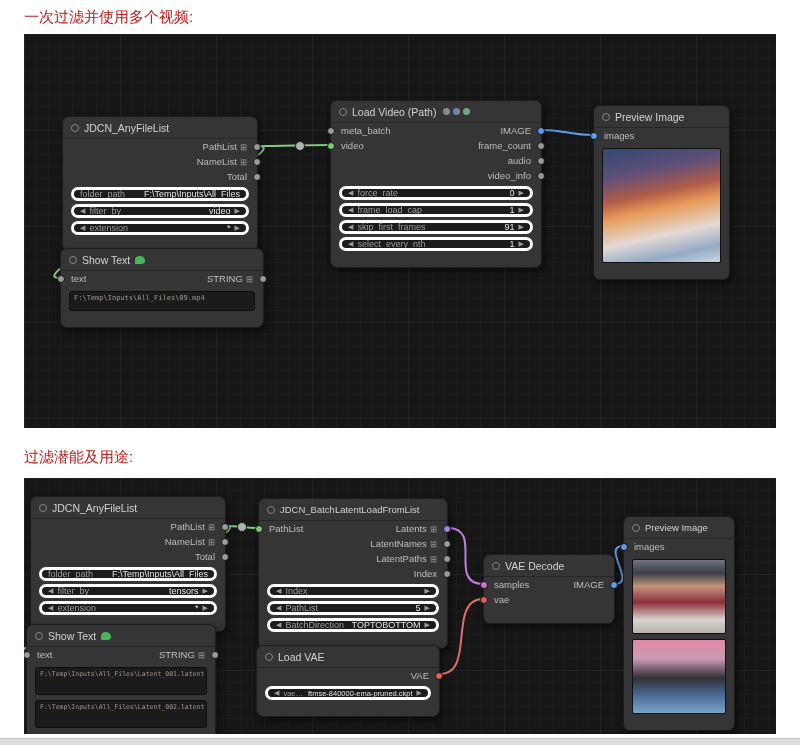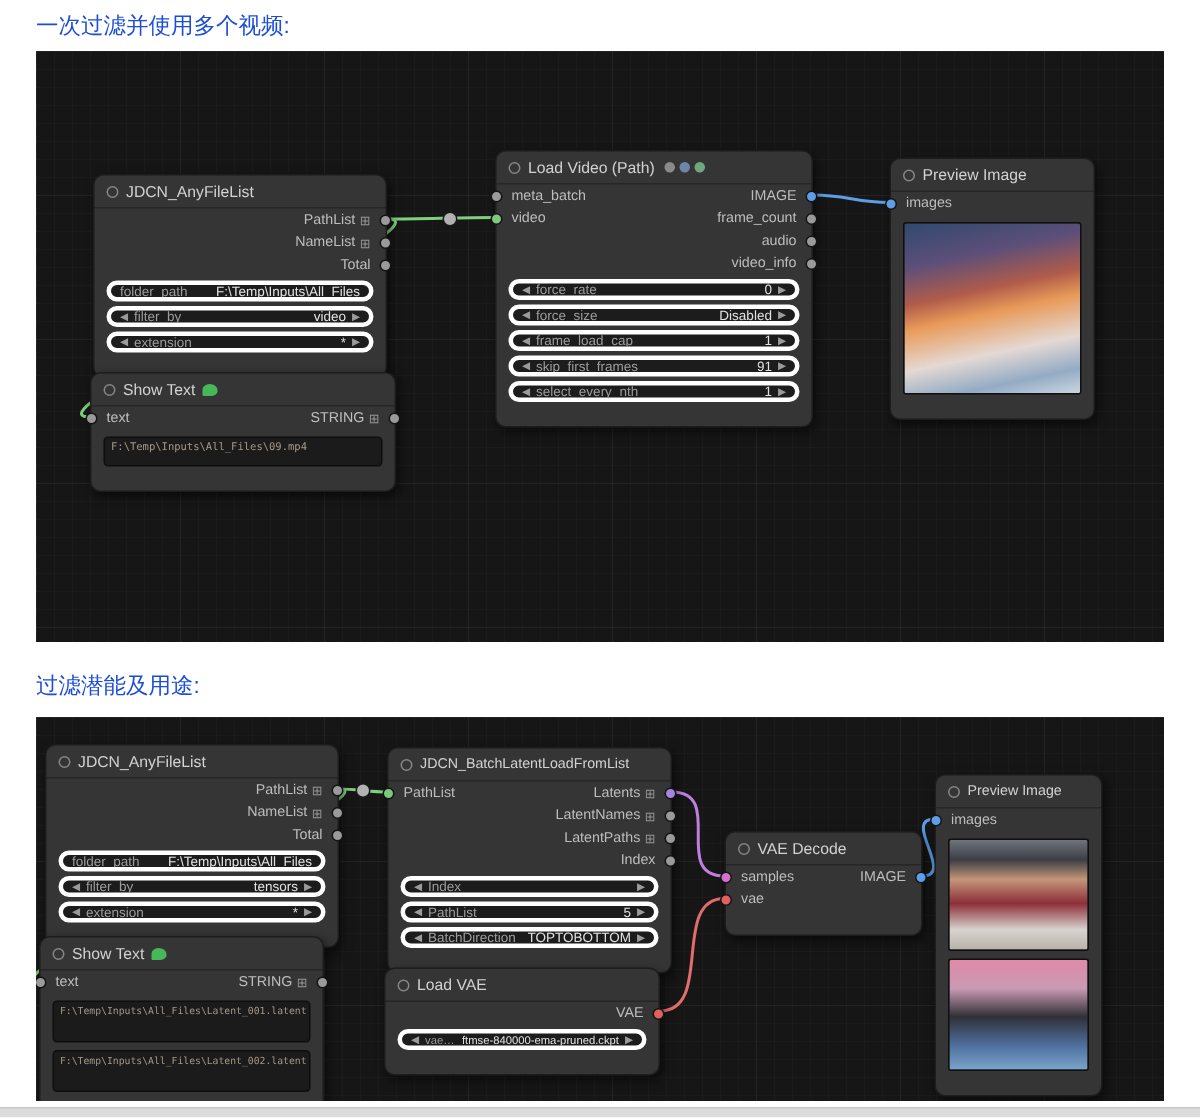--- a/index.html
+++ b/index.html
@@ -1,18 +1,18 @@
 <!DOCTYPE html>
 <html><head>
 <meta charset="utf-8">
 <style>
   *{box-sizing:border-box;margin:0;padding:0}
   html,body{width:800px;height:745px;background:#ffffff;font-family:"Liberation Sans",sans-serif;overflow:hidden}
   body{position:relative}
-  .heading{position:absolute;font-size:15px;color:#1d4ed8}
+  .heading{position:absolute;font-size:15px;color:#b91c1c}
   #h1{left:24px;top:8px}
   #h2{left:24px;top:448px}
   .canvas{position:absolute;background-color:#161616;
     background-image:
       linear-gradient(rgba(255,255,255,0.035) 1px,transparent 1px),
       linear-gradient(90deg,rgba(255,255,255,0.035) 1px,transparent 1px),
       linear-gradient(rgba(255,255,255,0.018) 1px,transparent 1px),
       linear-gradient(90deg,rgba(255,255,255,0.018) 1px,transparent 1px);
     background-size:96px 96px,96px 96px,12px 12px,12px 12px;
     overflow:hidden}
@@ -139,26 +139,20 @@
       <span class="dot outp gray"></span>
     </div>
     <div class="widget">
       <span class="arrow">◀</span>
       <span class="wlabel">force_rate</span>
       <span class="wvalue">0</span>
       <span class="arrow">▶</span>
     </div>
     <div class="widget">
       <span class="arrow">◀</span>
-      <span class="wlabel">force_size</span>
-      <span class="wvalue">Disabled</span>
-      <span class="arrow">▶</span>
-    </div>
-    <div class="widget">
-      <span class="arrow">◀</span>
       <span class="wlabel">frame_load_cap</span>
       <span class="wvalue">1</span>
       <span class="arrow">▶</span>
     </div>
     <div class="widget">
       <span class="arrow">◀</span>
       <span class="wlabel">skip_first_frames</span>
       <span class="wvalue">91</span>
       <span class="arrow">▶</span>
     </div>

